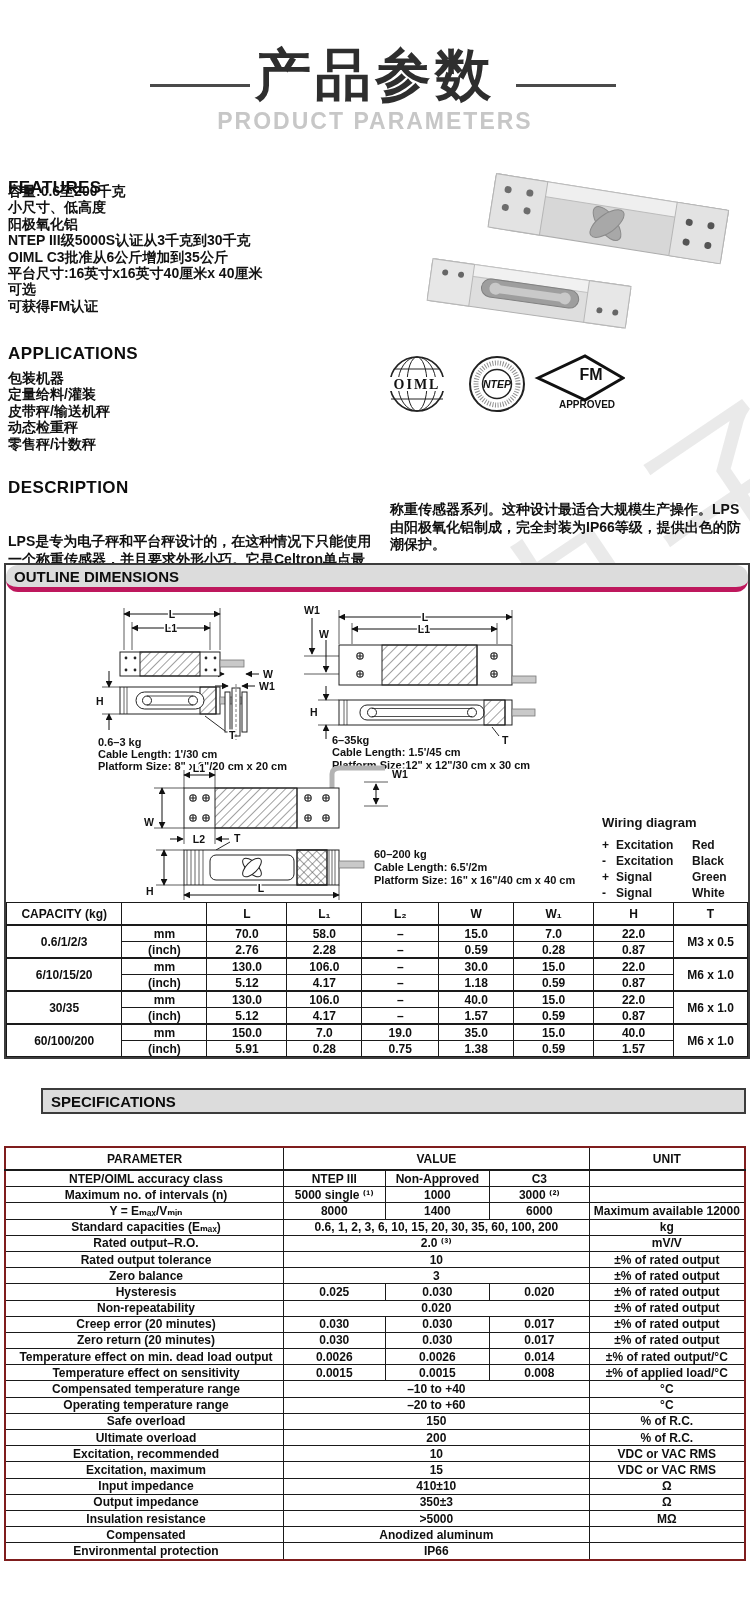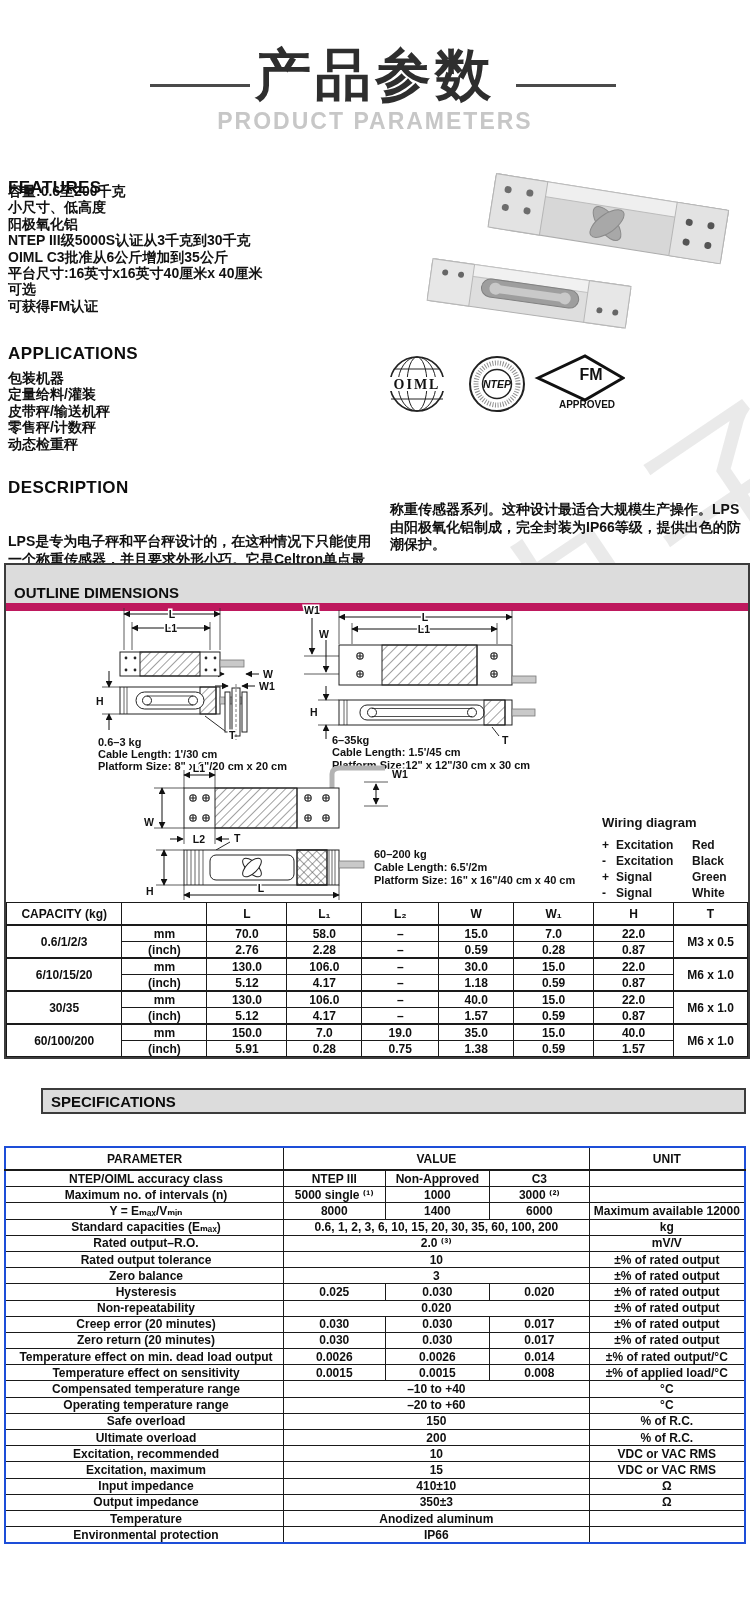--- a/index.html
+++ b/index.html
@@ -19,22 +19,22 @@
   .cnlist .gen-row{font-size:14px;font-weight:600;line-height:16.4px;color:#111;}
   .desc-p{font-size:14px;font-weight:600;line-height:17.5px;color:#111;}
 
   
   .wm{left:430px;top:560px;font-size:185px;font-family:"Liberation Serif","DejaVu Serif",serif;
       color:#6f6f6f;opacity:.14;transform:rotate(-34deg);transform-origin:left top;
       letter-spacing:18px;white-space:nowrap;pointer-events:none;}
 
   
   .secbox{border:2px solid #3c3c3c;background:#fff;}
-  .secbar{background:#dcdcdc;border-bottom:8px solid #be185d;font-size:15px;font-weight:900;
-          padding:19px 8px 2px 8px;color:#0d0d0d;}
+  .secbar{background:#dcdcdc;border-bottom:5px solid #be185d;font-size:15px;font-weight:900;
+          padding:3px 8px 2px 8px;color:#0d0d0d;border-radius:12px;}
   .specbar{background:#dcdcdc;border:2px solid #3c3c3c;font-size:15px;font-weight:900;
            padding:3px 8px 2px 8px;color:#0d0d0d;margin-left:37px;}
 
   
   .dwg{position:absolute;}
   .dwg text{font-family:"Liberation Sans","DejaVu Sans",sans-serif;font-weight:bold;fill:#111;}
   .dl{font-size:10.5px;paint-order:stroke;stroke:#fff;stroke-width:3px;}
   .cl{font-size:11px;}
   .wiring{left:596px;top:250px;width:150px;}
   .wiring-title{font-size:13px;font-weight:800;margin-bottom:7px;}
@@ -108,22 +108,22 @@
         <circle cx="144" cy="133" r="6" fill="#c9c9c9"></circle>
       <rect x="74" y="129" width="70" height="8" fill="#c9c9c9"></rect>
     </g>
   </svg>
 
   <div class="abs sechead" style="left:8px;top:344px;">APPLICATIONS</div>
   <div class="abs cnlist" style="left:8px;top:370px;width:330px;">
       <div class="gen-row">包装机器</div>
       <div class="gen-row">定量给料/灌装</div>
       <div class="gen-row">皮带秤/输送机秤</div>
+      <div class="gen-row">动态检重秤</div>
       <div class="gen-row">零售秤/计数秤</div>
-      <div class="gen-row">动态检重秤</div>
     </div>
 
   <svg class="abs" style="left:375px;top:344px;" width="250" height="80" viewBox="0 0 250 80">
     <g>
       <circle cx="42" cy="40" r="27" fill="#fff" stroke="#222" stroke-width="1.6"></circle>
       <ellipse cx="42" cy="40" rx="10" ry="27" fill="none" stroke="#222" stroke-width="1"></ellipse>
       <ellipse cx="42" cy="40" rx="19" ry="27" fill="none" stroke="#222" stroke-width="1"></ellipse>
       <line x1="20" y1="25" x2="64" y2="25" stroke="#222" stroke-width="1"></line>
       <line x1="16" y1="55" x2="68" y2="55" stroke="#222" stroke-width="1"></line>
       <rect x="10" y="33" width="64" height="14" fill="#fff"></rect>
@@ -493,21 +493,21 @@
             <td>1.38</td>
             <td>0.59</td>
             <td>1.57</td>
           </tr>
         </tbody>
     </table>
   </div>
 
   <div class="abs" style="left:4px;top:1088px;width:742px;">
     <div class="specbar">SPECIFICATIONS</div>
-    <table class="spec" style="border:2px solid #1d4ed8;" id="spec-table">
+    <table class="spec" style="border:2px solid #7f1d1d;" id="spec-table">
       <colgroup>
         <col style="width:277px">
           <col style="width:101px">
           <col style="width:104px">
           <col style="width:99px">
           <col style="width:155px">
       </colgroup>
       <thead>
           <tr>
             <th>PARAMETER</th>
@@ -631,21 +631,26 @@
             <td class="param">Input impedance</td>
             <td colspan="3">410±10</td>
             <td>Ω</td>
           </tr>
           <tr>
             <td class="param">Output impedance</td>
             <td colspan="3">350±3</td>
             <td>Ω</td>
           </tr>
           <tr>
-            <td class="param">Temperature</td>
+            <td class="param">Insulation resistance</td>
+            <td colspan="3">&gt;5000</td>
+            <td>MΩ</td>
+          </tr>
+          <tr>
+            <td class="param">Compensated</td>
             <td colspan="3">Anodized aluminum</td>
             <td></td>
           </tr>
           <tr>
             <td class="param">Environmental protection</td>
             <td colspan="3">IP66</td>
             <td></td>
           </tr>
         </tbody>
     </table>

